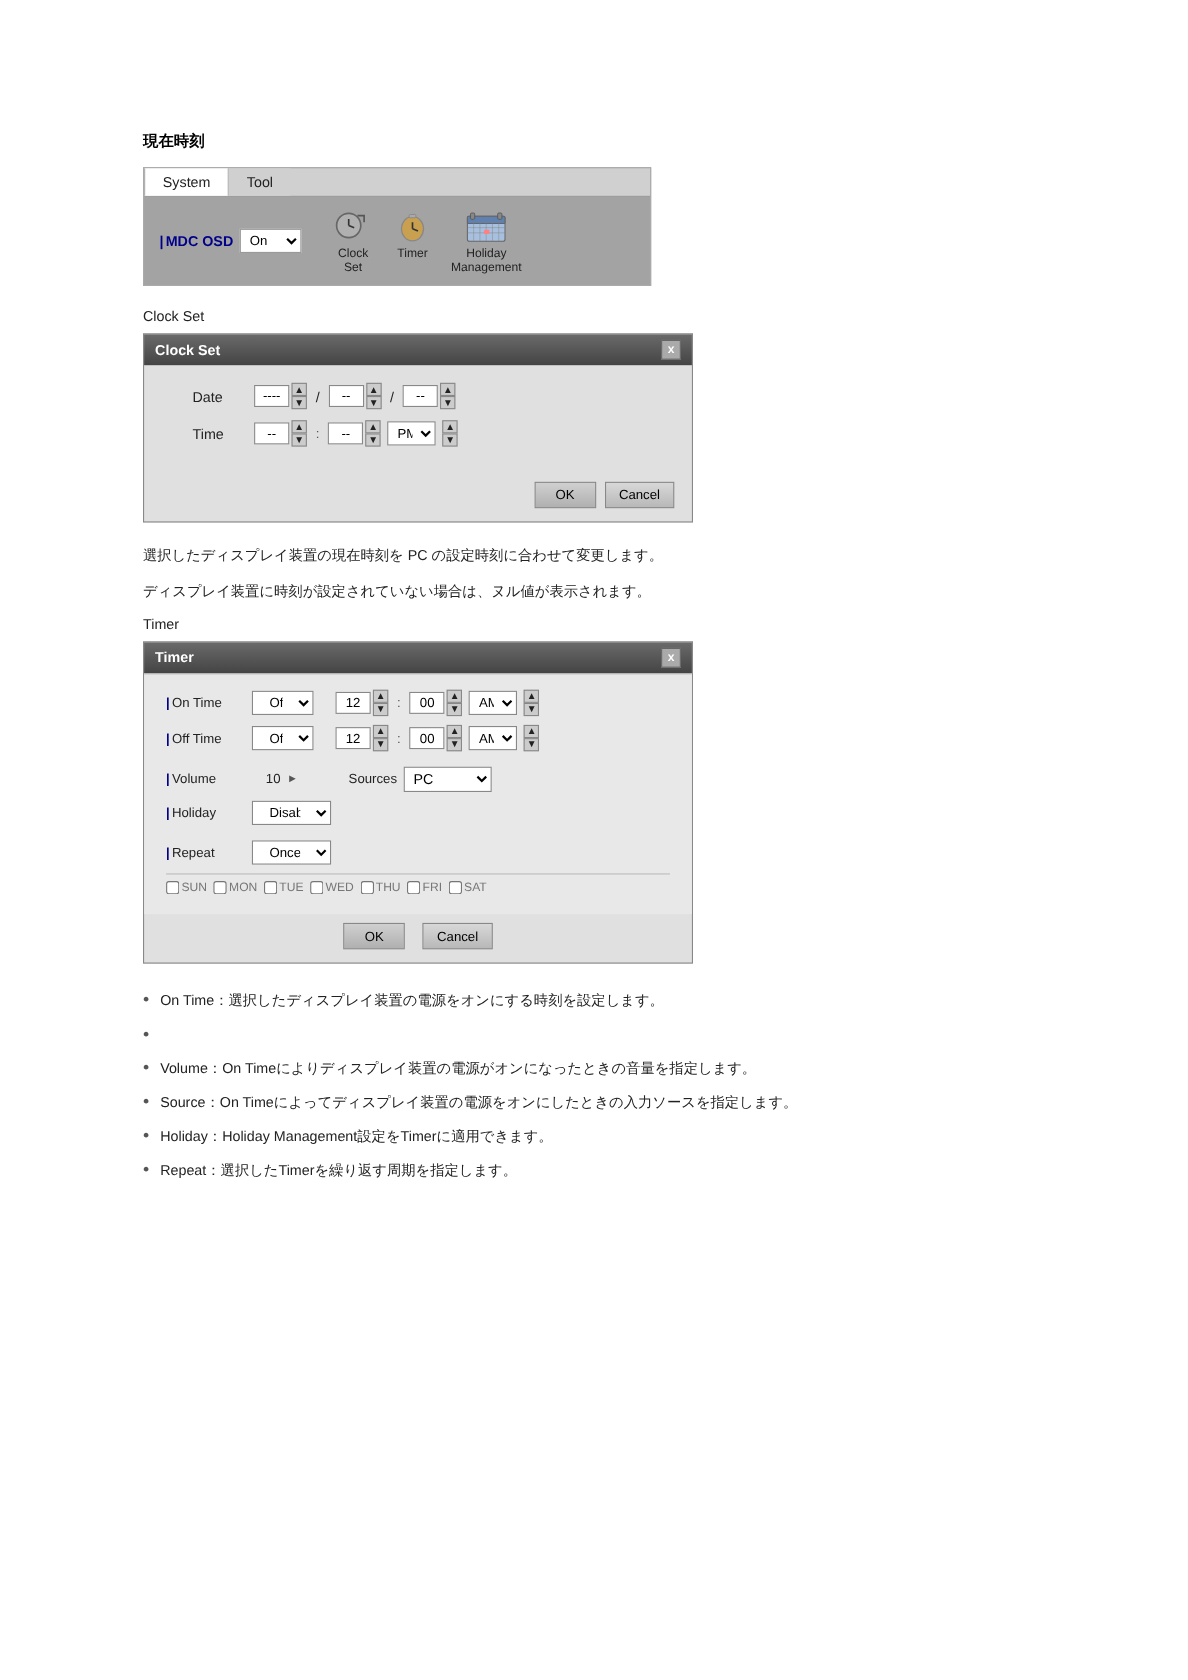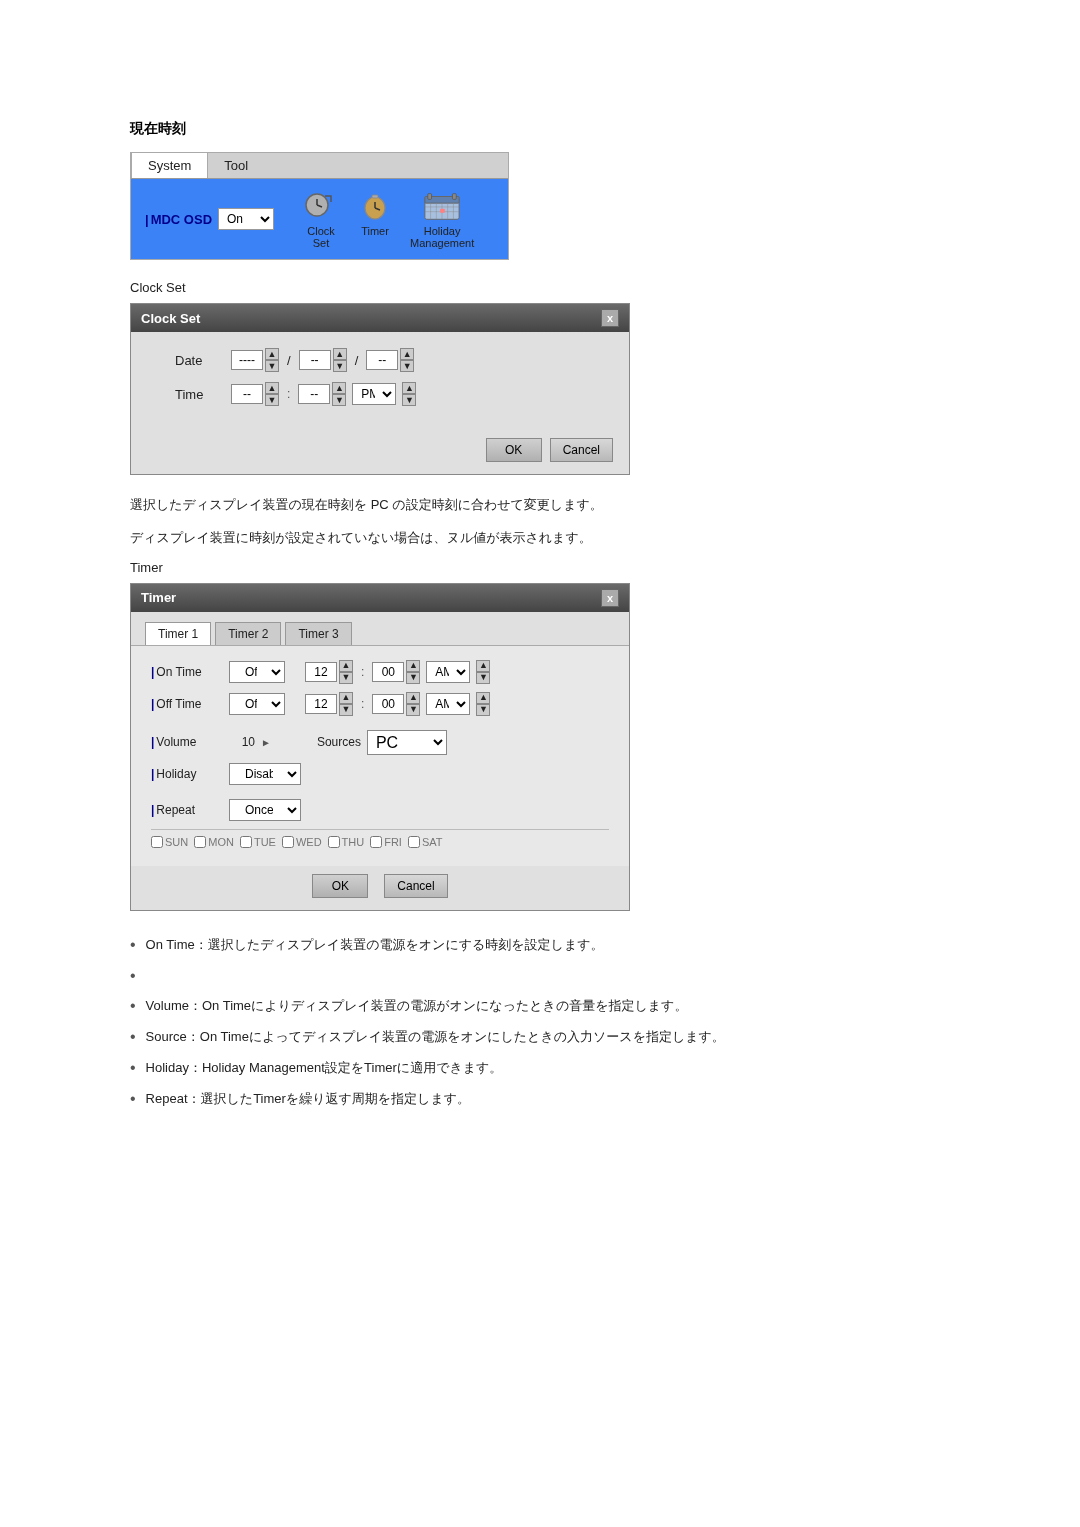--- a/index.html
+++ b/index.html
@@ -17,22 +17,22 @@
     .section-title {
       color: #000000;
       font-weight: bold;
       font-size: 14px;
       margin-bottom: 14px;
     }
 
     
     .app-window {
       border: 1px solid #aaa;
-      background: #3b82f6;
-      width: 379px;
+      background: #a3a3a3;
+      width: 462px;
       margin-bottom: 20px;
     }
     .app-menubar {
       display: flex;
       background: #d0d0d0;
       border-bottom: 1px solid #999;
     }
     .app-menu-item {
       padding: 5px 16px;
       font-size: 13px;
@@ -304,21 +304,21 @@
       font-size: 12px;
       width: 26px;
       text-align: right;
     }
     .vol-arrow {
       font-size: 10px;
       cursor: pointer;
       color: #555;
     }
     .source-select {
-      font-size: 16px;
+      font-size: 13px;
       padding: 2px 4px;
       border: 1px solid #888;
       background: #fff;
       width: 80px;
     }
     .source-label {
       font-size: 12px;
       margin-left: 14px;
     }
 
@@ -479,25 +479,20 @@
 
 <p class="desc-text">選択したディスプレイ装置の現在時刻を PC の設定時刻に合わせて変更します。</p>
 <p class="desc-text">ディスプレイ装置に時刻が設定されていない場合は、ヌル値が表示されます。</p>
 
 <div class="sub-label">Timer</div>
 
 <div class="timer-dialog">
   <div class="dialog-titlebar">
     <span>Timer</span>
     <div class="dialog-close-btn">x</div>
-  </div>
-  <div class="timer-tabs">
-    <div class="timer-tab active">Timer 1</div>
-    <div class="timer-tab">Timer 2</div>
-    <div class="timer-tab">Timer 3</div>
   </div>
   <div class="timer-body">
 
     <div class="timer-row">
       <span class="timer-label">
         <span class="timer-label-bar">|</span>
         <span>On Time</span>
       </span>
       <select class="select-dropdown">
         <option>Off</option>

